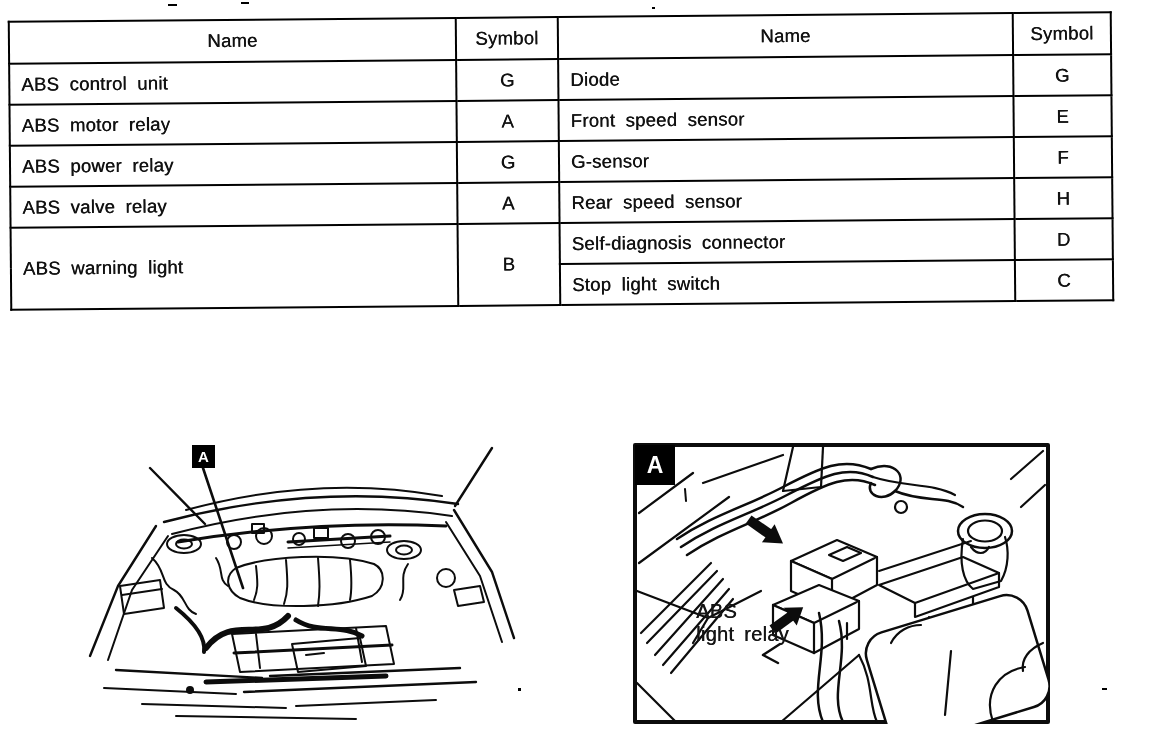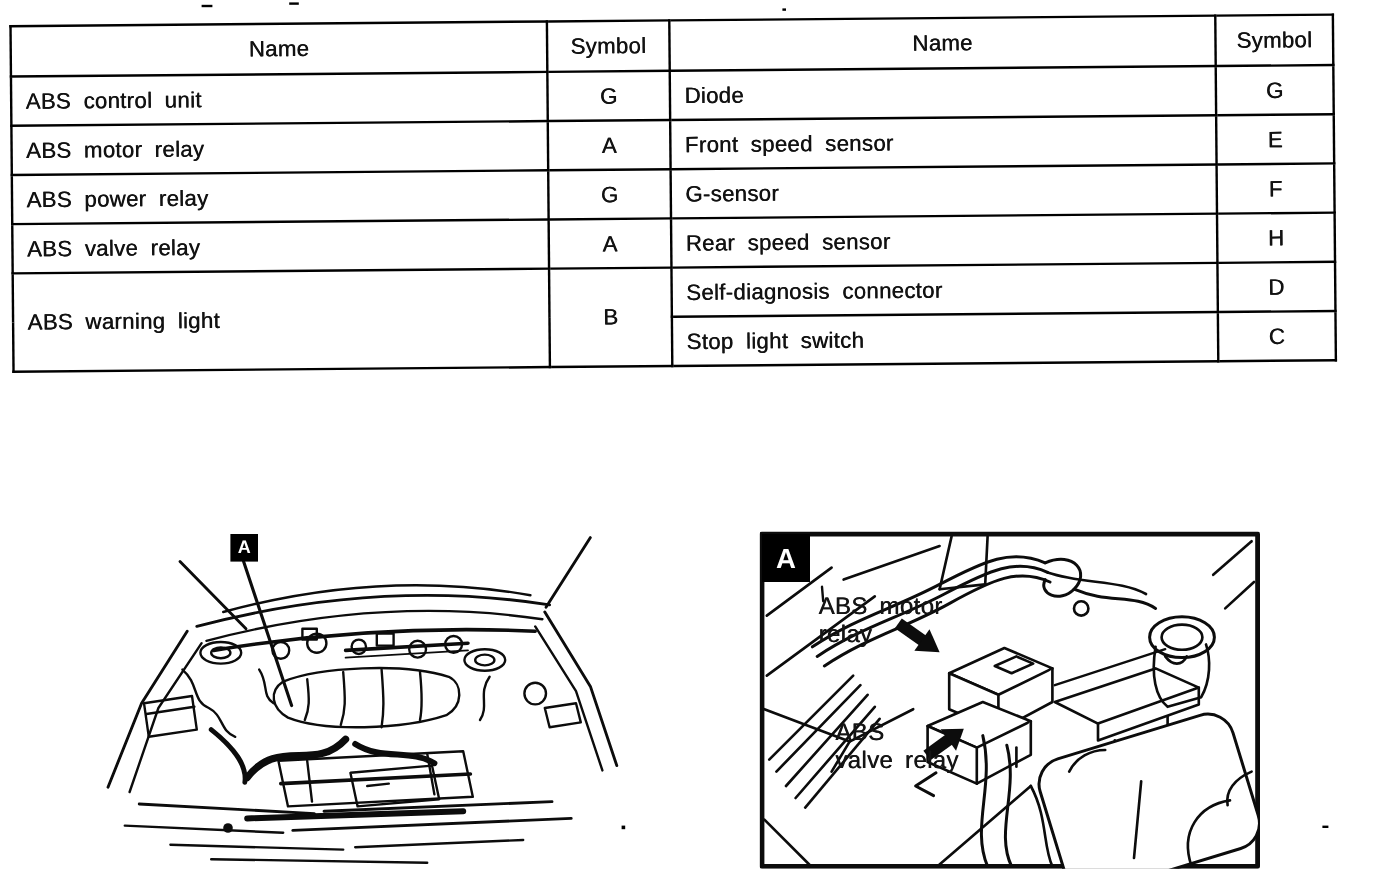--- a/index.html
+++ b/index.html
@@ -253,23 +253,21 @@
       <rect x="-20" y="-5" width="26" height="10"></rect>
       <polygon points="4,-11 22,0 4,11"></polygon>
     </g>
     <g transform="translate(154,176) rotate(-36)" fill="#0c0c0c" stroke="none">
       <rect x="-18" y="-5" width="24" height="10"></rect>
       <polygon points="4,-11 20,0 4,11"></polygon>
     </g>
     <path d="M147,201 L130,212 L145,220" stroke-width="2.5"></path>
   </svg>
   <div class="marker marker-detail">A</div>
-  <div class="fig-label lbl-motor">ABS motor
-relay</div>
   <div class="fig-label lbl-valve">ABS
-valve relay</div>
+light relay</div>
 </div>
 
 <div class="speck" style="left:168px;top:4px;width:9px;height:2px;"></div>
 <div class="speck" style="left:241px;top:2px;width:8px;height:2px;"></div>
 <div class="speck" style="left:652px;top:7px;width:3px;height:2px;"></div>
 <div class="speck" style="left:518px;top:688px;width:3px;height:3px;"></div>
 <div class="speck" style="left:1102px;top:688px;width:5px;height:2px;"></div>
 
 </body></html>

